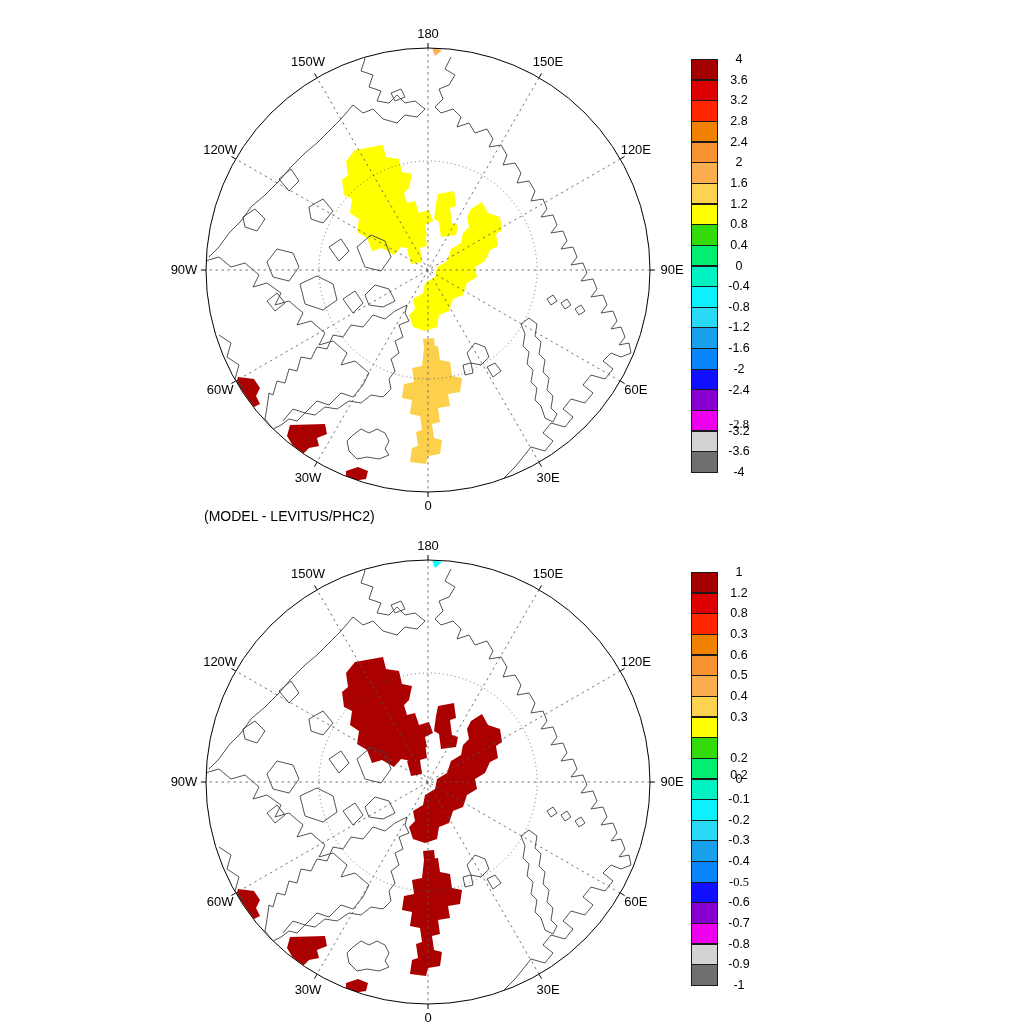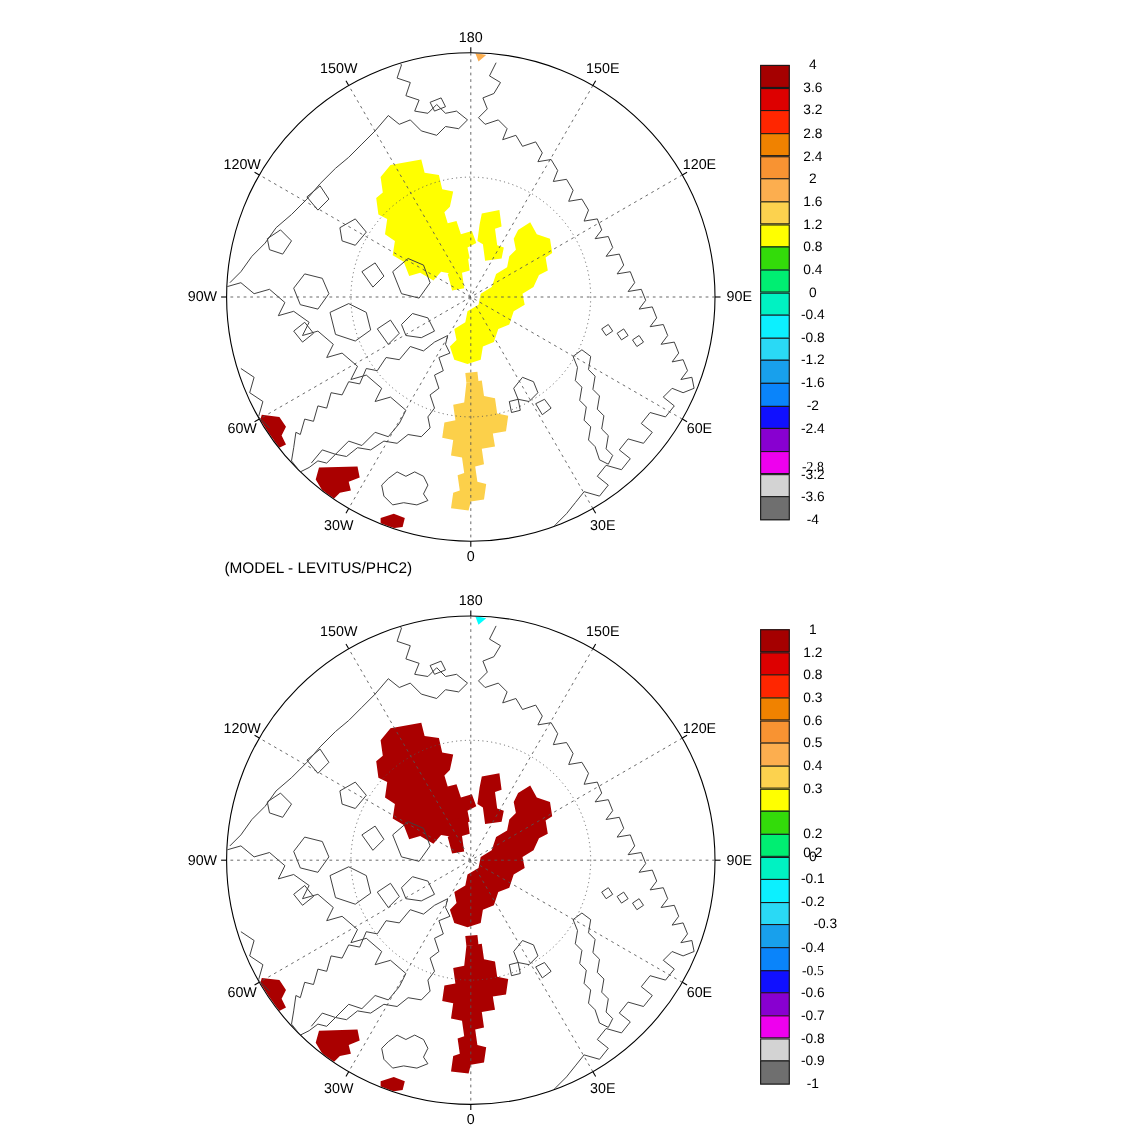--- a/index.html
+++ b/index.html
@@ -252,21 +252,21 @@
       <div class="cb-label" style="top: 61.95px;">0.3</div>
       <div class="cb-label" style="top: 82.6px;">0.6</div>
       <div class="cb-label" style="top: 103.25px;">0.5</div>
       <div class="cb-label" style="top: 123.9px;">0.4</div>
       <div class="cb-label" style="top: 144.55px;">0.3</div>
       <div class="cb-label" style="top: 165.2px; margin-top: 38px;">0.2</div>
       <div class="cb-label" style="top: 185.85px;">0.2</div>
       <div class="cb-label" style="top: 206.5px;">0</div>
       <div class="cb-label" style="top: 227.15px;">-0.1</div>
       <div class="cb-label" style="top: 247.8px;">-0.2</div>
-      <div class="cb-label" style="top: 268.45px; text-align: right;">-0.3</div>
+      <div class="cb-label" style="top: 268.45px;">-0.3</div>
       <div class="cb-label" style="top: 289.1px;">-0.4</div>
       <div class="cb-label" style="top: 309.75px; font-family: Liberation Serif, serif;">-0.5</div>
       <div class="cb-label" style="top: 330.4px;">-0.6</div>
       <div class="cb-label" style="top: 351.05px;">-0.7</div>
       <div class="cb-label" style="top: 371.7px;">-0.8</div>
       <div class="cb-label" style="top: 392.35px;">-0.9</div>
       <div class="cb-label" style="top: 413px;">-1</div>
     </div>
 </div>
 

